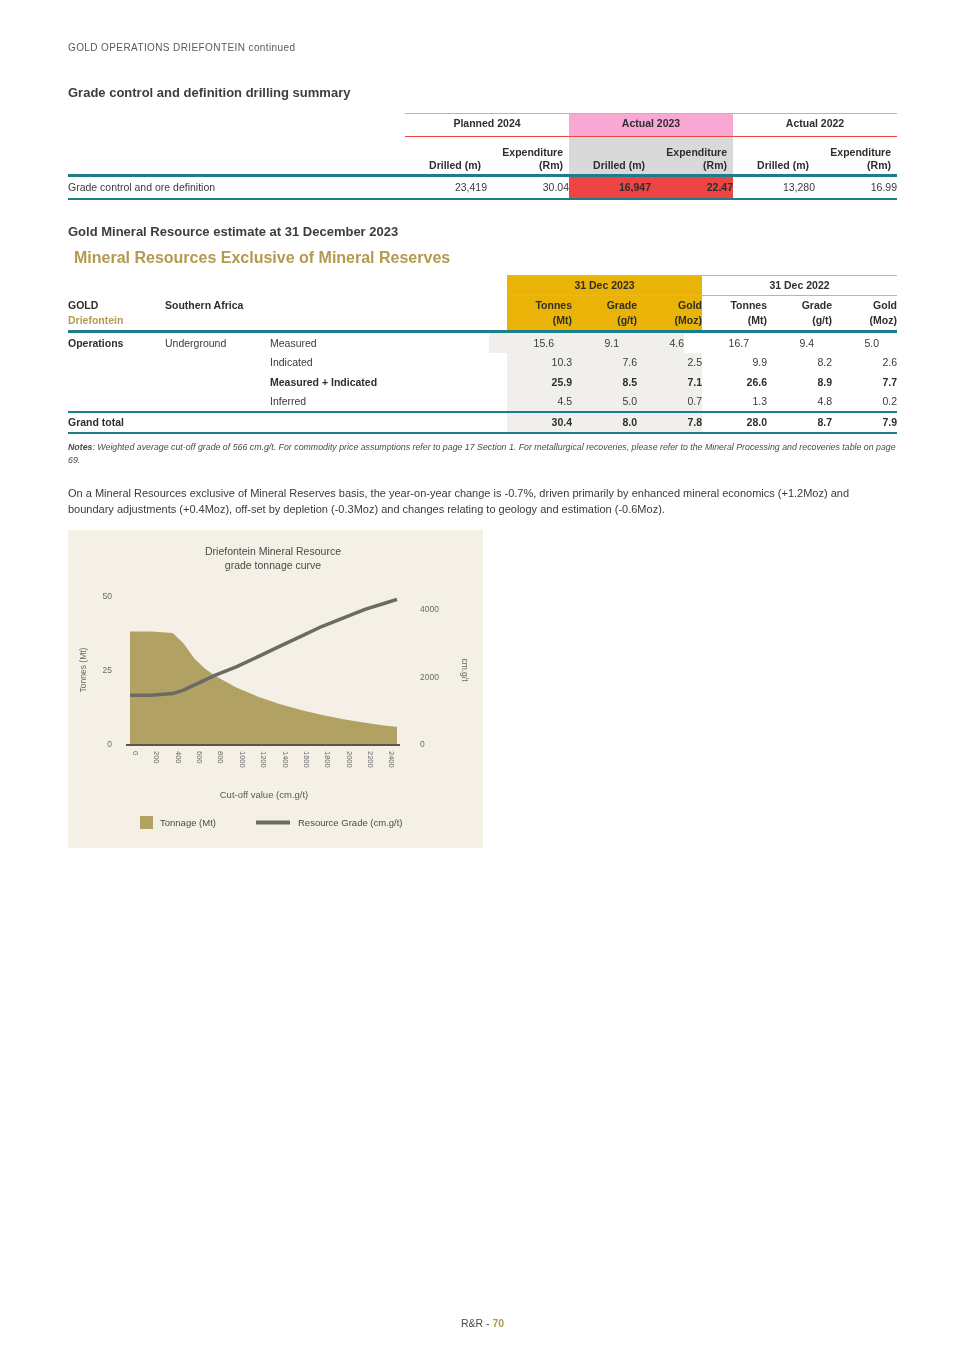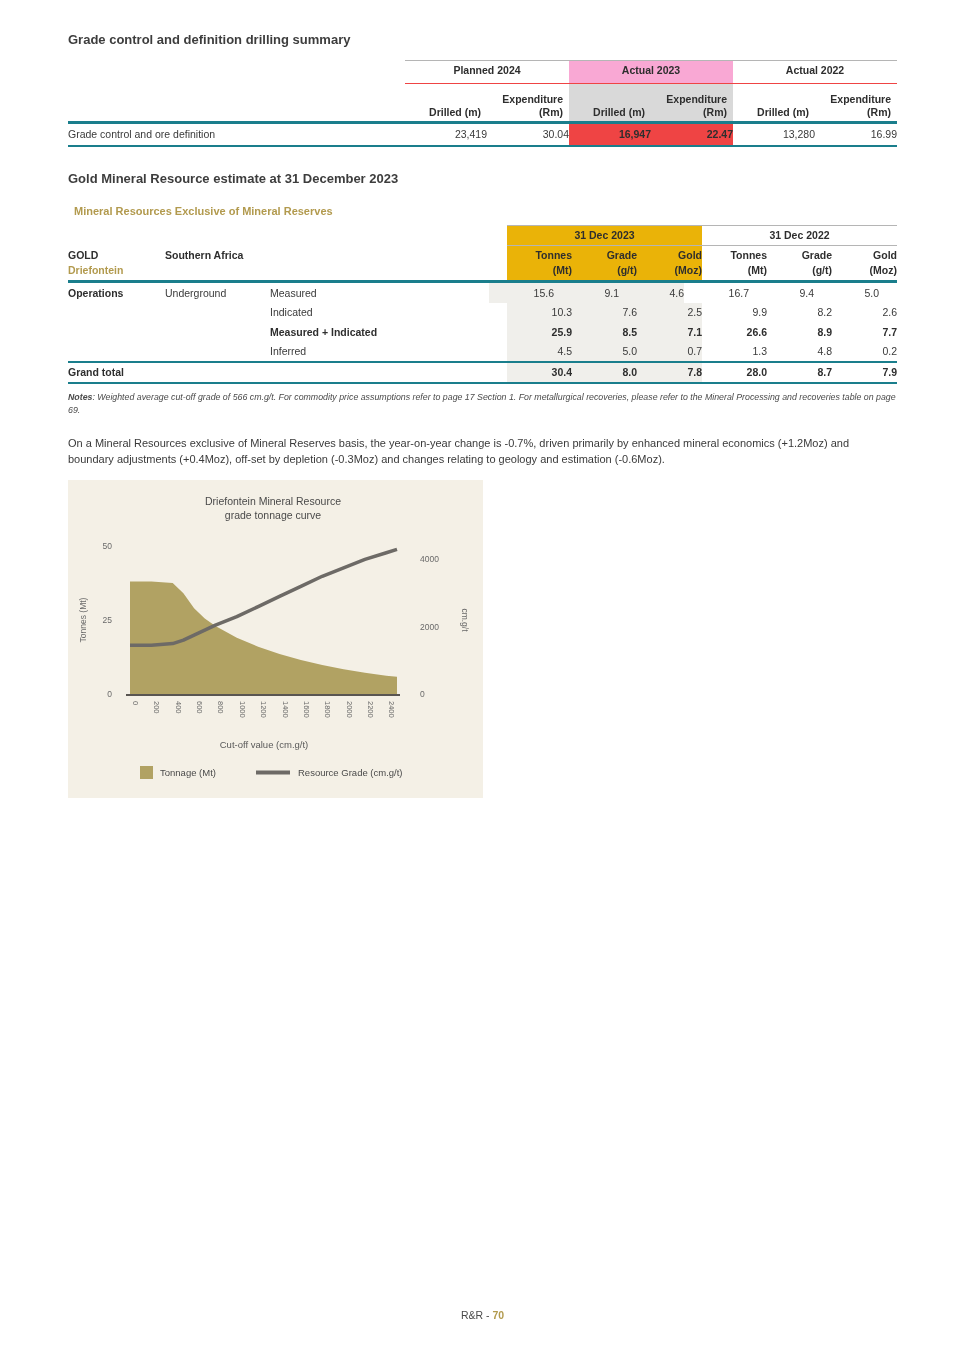--- a/index.html
+++ b/index.html
@@ -5,21 +5,21 @@
   * { margin:0; padding:0; box-sizing:border-box; }
   html,body { background:#ffffff; }
   body { font-family:"Liberation Sans", sans-serif; color:#3a3a3a; }
   .page { position:relative; width:965px; height:1365px; background:#fff; overflow:hidden; }
   .content { padding:0 68px; }
 
   .doc-header { margin-top:42px; font-size:10px; letter-spacing:0.4px; color:#595959; }
 
   h1.section-title { margin-top:32px; font-size:13px; font-weight:bold; color:#3d3d3d; }
   h2.section-title { margin-top:24px; font-size:13px; font-weight:bold; color:#3d3d3d; }
-  .gold-subtitle { margin-top:19px; margin-left:6px; font-size:11px; font-weight:bold; color:#b29a4e; }
+  .gold-subtitle { margin-top:10px; margin-left:6px; font-size:16px; font-weight:bold; color:#b29a4e; }
 
   
   .trow { display:flex; align-items:stretch; }
   .cell { font-size:10.5px; }
   .num { text-align:right; padding-right:6px; }
   .bold { font-weight:bold; color:#2e2e2e; }
   .rule-teal { height:3px; background:#1a7e8c; }
   .rule-teal-thin { height:2px; background:#1a7e8c; }
   .rule-teal-hair { height:1.5px; background:#1a7e8c; }
 
@@ -52,29 +52,30 @@
   .t2 .body-row .cell { padding:3.5px 0 4px; }
   .t2 .gold-text { color:#b29a4e; font-weight:bold; }
 
   .notes { margin-top:7px; width:829px; font-size:8.8px; font-style:italic; color:#4a4a4a; line-height:1.45; }
   .notes b { font-weight:bold; }
 
   .commentary { margin-top:18px; width:829px; font-size:11px; color:#3a3a3a; line-height:1.5; }
 
   .chart-panel { margin-top:12px; width:415px; height:318px; background:#f4f0e6; }
 
-  .doc-footer { position:absolute; left:0; right:0; bottom:44px; text-align:center; font-size:10.5px; color:#4a4a4a; }
+  .doc-footer { position:absolute; left:0; right:0; bottom:36px; text-align:center; font-size:10.5px; color:#4a4a4a; }
   .doc-footer .pgnum { color:#b29a4e; font-weight:bold; }
 </style>
 </head>
 <body>
 
 <div class="page">
   <div class="content">
 
+    <div class="doc-header">GOLD OPERATIONS DRIEFONTEIN continued</div>
 
     <h1 class="section-title">Grade control and definition drilling summary</h1>
 
     <div class="t1">
       <div class="trow">
         <div class="cell lbl"></div>
         <div class="cell grp">Planned 2024</div>
         <div class="cell grp shaded">Actual 2023</div>
         <div class="cell grp">Actual 2022</div>
       </div>

